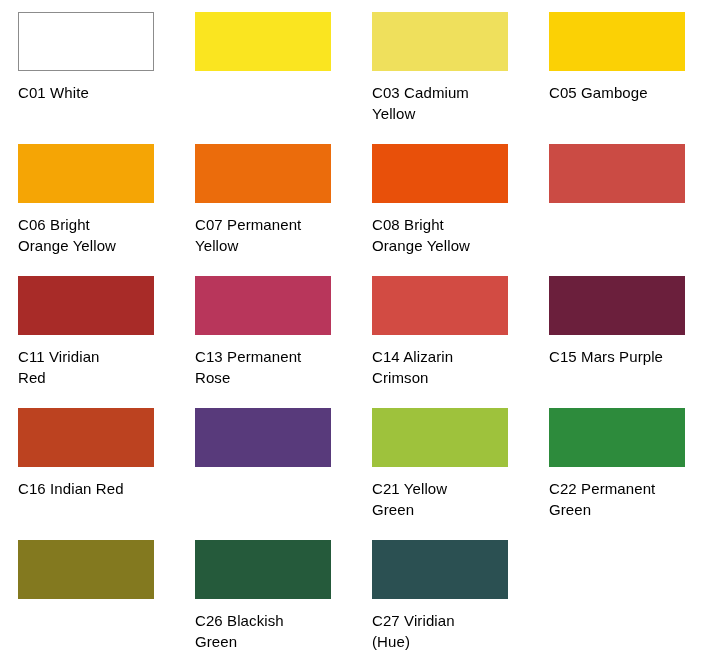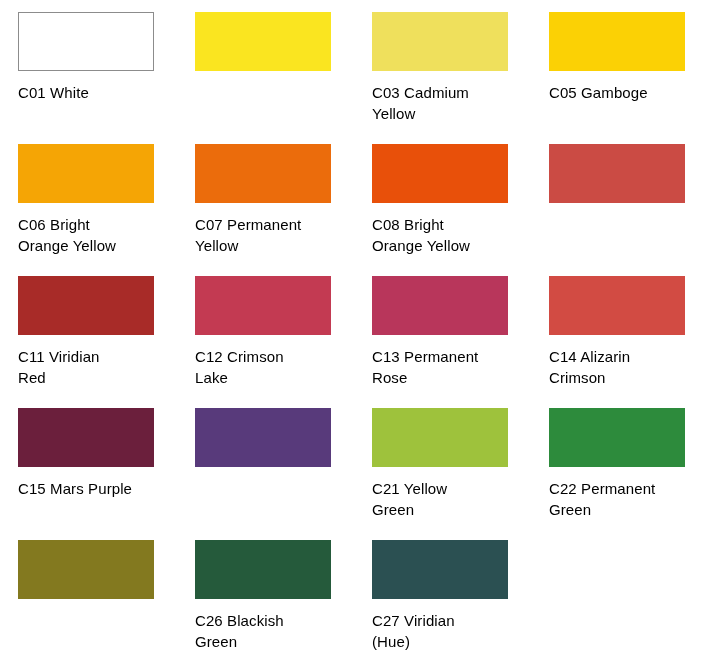--- a/index.html
+++ b/index.html
@@ -84,37 +84,36 @@
     </div>
     <div class="swatch-cell">
       <div class="swatch-chip" style="background-color: rgb(203, 75, 68);"></div>
     </div>
     <div class="swatch-cell">
       <div class="swatch-chip" style="background-color: rgb(168, 43, 40);"></div>
       <div class="swatch-label">C11 Viridian
 Red</div>
     </div>
     <div class="swatch-cell">
-      <div class="swatch-chip" style="background-color: rgb(195, 58, 82);"></div>
-      <div class="swatch-label">C12 Crimson
-Lake</div>
-    </div>
-    <div class="swatch-cell">
       <div class="swatch-chip" style="background-color: rgb(184, 54, 91);"></div>
       <div class="swatch-label">C13 Permanent
 Rose</div>
     </div>
     <div class="swatch-cell">
       <div class="swatch-chip" style="background-color: rgb(210, 75, 67);"></div>
       <div class="swatch-label">C14 Alizarin
 Crimson</div>
     </div>
     <div class="swatch-cell">
       <div class="swatch-chip" style="background-color: rgb(107, 31, 60);"></div>
       <div class="swatch-label">C15 Mars Purple</div>
+    </div>
+    <div class="swatch-cell">
+      <div class="swatch-chip" style="background-color: rgb(188, 66, 32);"></div>
+      <div class="swatch-label">C16 Indian Red</div>
     </div>
     <div class="swatch-cell">
       <div class="swatch-chip" style="background-color: rgb(88, 58, 123);"></div>
     </div>
     <div class="swatch-cell">
       <div class="swatch-chip" style="background-color: rgb(158, 194, 60);"></div>
       <div class="swatch-label">C21 Yellow
 Green</div>
     </div>
     <div class="swatch-cell">

